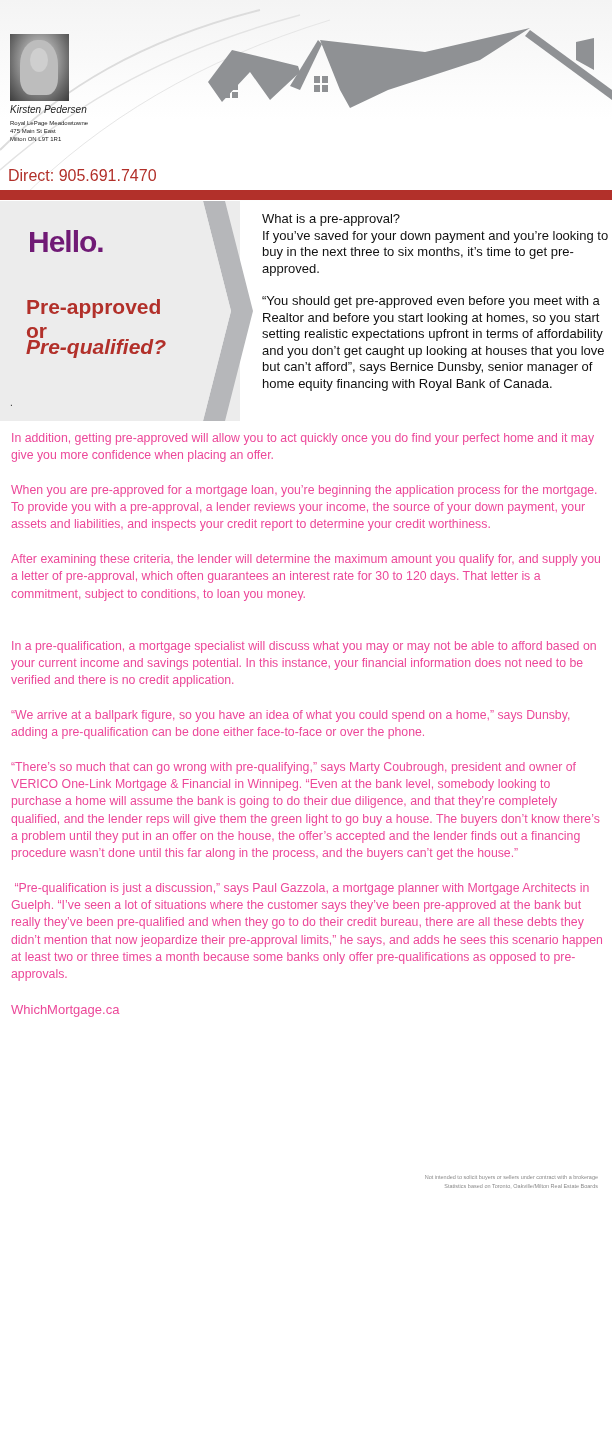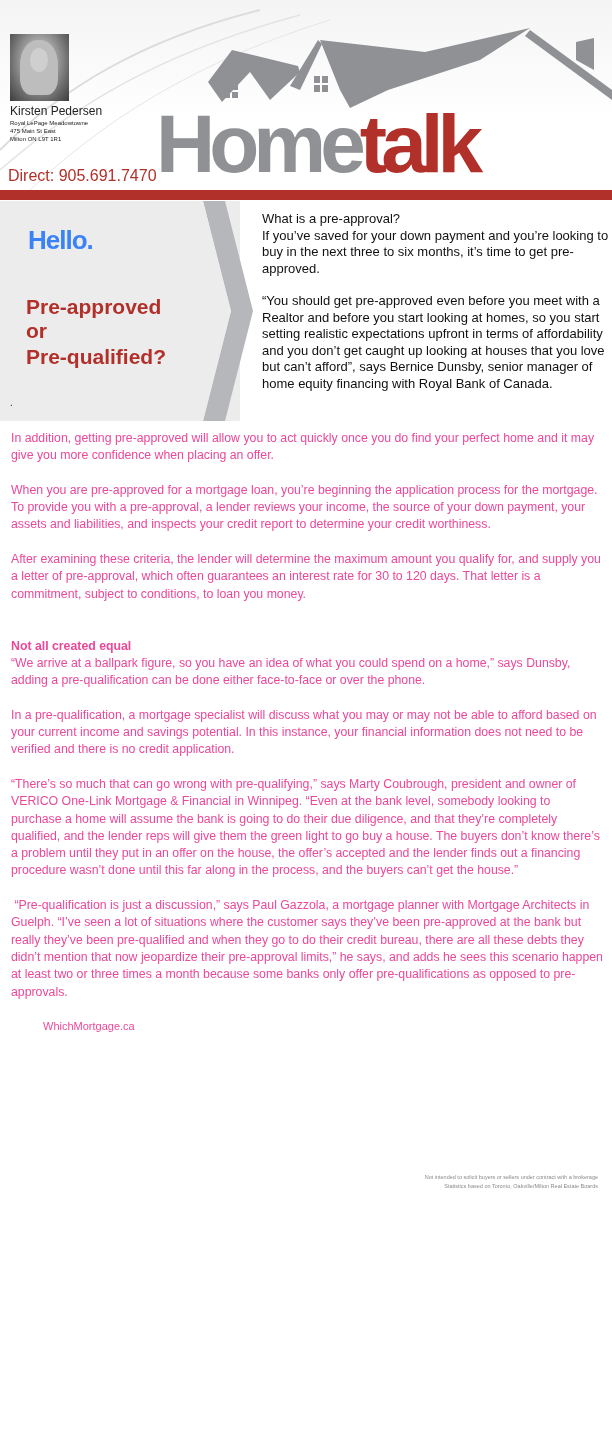--- a/index.html
+++ b/index.html
@@ -4,53 +4,53 @@
 <style>
   html, body { margin: 0; padding: 0; background: #ffffff; }
   body { width: 612px; height: 1430px; position: relative; overflow: hidden; font-family: "Liberation Sans", sans-serif; color: #111; }
 
   
   .header { position: absolute; left: 0; top: 0; width: 612px; height: 200px; background: linear-gradient(180deg, #f4f4f4 0%, #ffffff 60%); overflow: hidden; }
   .swoosh { position: absolute; left: 0; top: 0; width: 612px; height: 200px; }
   .photo { position: absolute; left: 10px; top: 34px; width: 59px; height: 67px; background: radial-gradient(ellipse at 50% 40%, #d8d8d8 0%, #a9a9a9 35%, #6b6b6b 70%, #3c3c3c 100%); }
   .photo .face { position: absolute; left: 20px; top: 14px; width: 18px; height: 24px; border-radius: 50%; background: #cfcfcf; }
   .photo .hair { position: absolute; left: 10px; top: 6px; width: 38px; height: 55px; border-radius: 45% 45% 30% 30%; background: #bdbdbd; }
-  .agent-name { position: absolute; left: 10px; top: 104px; font-size: 12px; color: #222; }
+  .agent-name { position: absolute; left: 10px; top: 104px; font-size: 10px; color: #222; font-style: italic; }
   .agent-line { position: absolute; left: 10px; font-size: 6px; color: #222; }
   .agent-l1 { top: 120px; }
   .agent-l2 { top: 128px; }
   .agent-l3 { top: 136px; }
   .agent-phone { position: absolute; left: 8px; top: 167px; font-size: 16px; color: #b2302a; }
 
   .logo-svg { position: absolute; left: 150px; top: 10px; width: 462px; height: 180px; }
   .logo-word { position: absolute; left: 156px; top: 103px; font-family: "Liberation Sans", sans-serif; font-weight: bold; font-size: 82px; letter-spacing: -6px; line-height: 82px; }
   .logo-home { color: #8f9194; }
   .logo-talk { color: #b2302a; }
   .red-bar { position: absolute; left: 0; top: 190px; width: 612px; height: 11px; background: #b2302a; }
 
   
   .intro-band { position: absolute; left: 0; top: 201px; width: 612px; height: 220px; }
   .panel-bg { position: absolute; left: 0; top: 0; width: 240px; height: 220px; background: #ececec; }
   .chevron { position: absolute; left: 203px; top: 0; width: 50px; height: 220px; }
-  .hello { position: absolute; left: 28px; top: 24px; font-size: 26px; font-weight: bold; color: #3b82f6; letter-spacing: -1px; }
+  .hello { position: absolute; left: 28px; top: 24px; font-size: 30px; font-weight: bold; color: #701a75; letter-spacing: -1px; }
   .intro-title-line { position: absolute; left: 26px; font-size: 21px; font-weight: bold; color: #b2302a; }
   .t1 { top: 94px; }
   .t2 { top: 118px; }
-  .t3 { top: 144px; }
+  .t3 { top: 134px; font-style: italic; }
   .dot { position: absolute; left: 10px; top: 196px; font-size: 10px; color: #333; }
 
   .intro-text { position: absolute; left: 250px; top: 10px; width: 352px; font-size: 13px; line-height: 16.5px; color: #111; margin-left: 12px; }
   .intro-text p { margin: 0 0 16px 0; }
 
   
   .article { position: absolute; left: 11px; top: 430px; width: 592px; font-family: "Liberation Sans", sans-serif; font-size: 12.3px; line-height: 17.3px; color: #ec4899; }
   .article p { margin: 0 0 17.3px 0; }
   .article .gap { height: 17.3px; }
   .article h3 { margin: 0; font-size: 12.3px; font-weight: bold; line-height: 17.3px; }
-  .article .source { font-size: 11px; margin-left: 32px; }
+  .article .source { font-size: 13px; }
 
   .disclaimer { position: absolute; right: 14px; top: 1173px; text-align: right; font-size: 5.5px; line-height: 9px; color: #8a8a8a; }
 </style>
 </head>
 <body>
 
 <div class="header">
   <svg class="swoosh" viewBox="0 0 612 200">
     <path d="M0 150 C 60 90, 140 40, 260 10" stroke="#dcdcdc" stroke-width="2" fill="none"></path>
     <path d="M0 170 C 80 100, 170 50, 300 15" stroke="#e3e3e3" stroke-width="1.5" fill="none"></path>
@@ -82,23 +82,20 @@
       <rect x="74" y="74" width="6" height="6"></rect>
         <rect x="82" y="74" width="6" height="6"></rect>
       <rect x="74" y="82" width="6" height="6"></rect>
         <rect x="82" y="82" width="6" height="6"></rect>
       <rect x="164" y="66" width="6" height="7"></rect>
         <rect x="172" y="66" width="6" height="7"></rect>
       <rect x="164" y="75" width="6" height="7"></rect>
         <rect x="172" y="75" width="6" height="7"></rect>
     </g>
   </svg>
-  <div class="logo-word">
-    <span class="logo-home">Home</span><span class="logo-talk">talk</span>
-  </div>
   <div class="red-bar"></div>
 </div>
 
 <div class="intro-band">
   <div class="panel-bg"></div>
   <svg class="chevron" viewBox="0 0 50 220" preserveAspectRatio="none">
     <polygon points="0,0 22,0 50,110 22,220 0,220 28,110" fill="#b6b7ba"></polygon>
     <polygon points="0,0 0,220 28,110" fill="#ececec"></polygon>
   </svg>
   <div class="hello">Hello.</div>
@@ -112,23 +109,22 @@
 If you’ve saved for your down payment and you’re looking to buy in the next three to six months, it’s time to get pre-approved.</p>
     <p>“You should get pre-approved even before you meet with a Realtor and before you start looking at homes, so you start setting realistic expectations upfront in terms of affordability and you don’t get caught up looking at houses that you love but can’t afford”, says Bernice Dunsby, senior manager of home equity financing with Royal Bank of Canada.</p>
   </div>
 </div>
 
 <div class="article">
   <p>In addition, getting pre-approved will allow you to act quickly once you do find your perfect home and it may give you more confidence when placing an offer.</p>
   <p>When you are pre-approved for a mortgage loan, you’re beginning the application process for the mortgage. To provide you with a pre-approval, a lender reviews your income, the source of your down payment, your assets and liabilities, and inspects your credit report to determine your credit worthiness.</p>
   <p>After examining these criteria, the lender will determine the maximum amount you qualify for, and supply you a letter of pre-approval, which often guarantees an interest rate for 30 to 120 days. That letter is a commitment, subject to conditions, to loan you money.</p>
   <div class="gap"></div>
-  <h3>Not all created equal</h3>
+  <p>In a pre-qualification, a mortgage specialist will discuss what you may or may not be able to afford based on your current income and savings potential. In this instance, your financial information does not need to be verified and there is no credit application.</p>
   <p>“We arrive at a ballpark figure, so you have an idea of what you could spend on a home,” says Dunsby, adding a pre-qualification can be done either face-to-face or over the phone.</p>
-  <p>In a pre-qualification, a mortgage specialist will discuss what you may or may not be able to afford based on your current income and savings potential. In this instance, your financial information does not need to be verified and there is no credit application.</p>
   <p>“There’s so much that can go wrong with pre-qualifying,” says Marty Coubrough, president and owner of VERICO One-Link Mortgage &amp; Financial in Winnipeg. “Even at the bank level, somebody looking to purchase a home will assume the bank is going to do their due diligence, and that they’re completely qualified, and the lender reps will give them the green light to go buy a house. The buyers don’t know there’s a problem until they put in an offer on the house, the offer’s accepted and the lender finds out a financing procedure wasn’t done until this far along in the process, and the buyers can’t get the house.”</p>
   <p style="white-space: pre-wrap;"> “Pre-qualification is just a discussion,” says Paul Gazzola, a mortgage planner with Mortgage Architects in Guelph. “I’ve seen a lot of situations where the customer says they’ve been pre-approved at the bank but really they’ve been pre-qualified and when they go to do their credit bureau, there are all these debts they didn’t mention that now jeopardize their pre-approval limits,” he says, and adds he sees this scenario happen at least two or three times a month because some banks only offer pre-qualifications as opposed to pre-approvals.</p>
   <p class="source">WhichMortgage.ca</p>
 </div>
 
 <div class="disclaimer">
   <div>Not intended to solicit buyers or sellers under contract with a brokerage</div>
   <div>Statistics based on Toronto, Oakville/Milton Real Estate Boards</div>
 </div>
 

